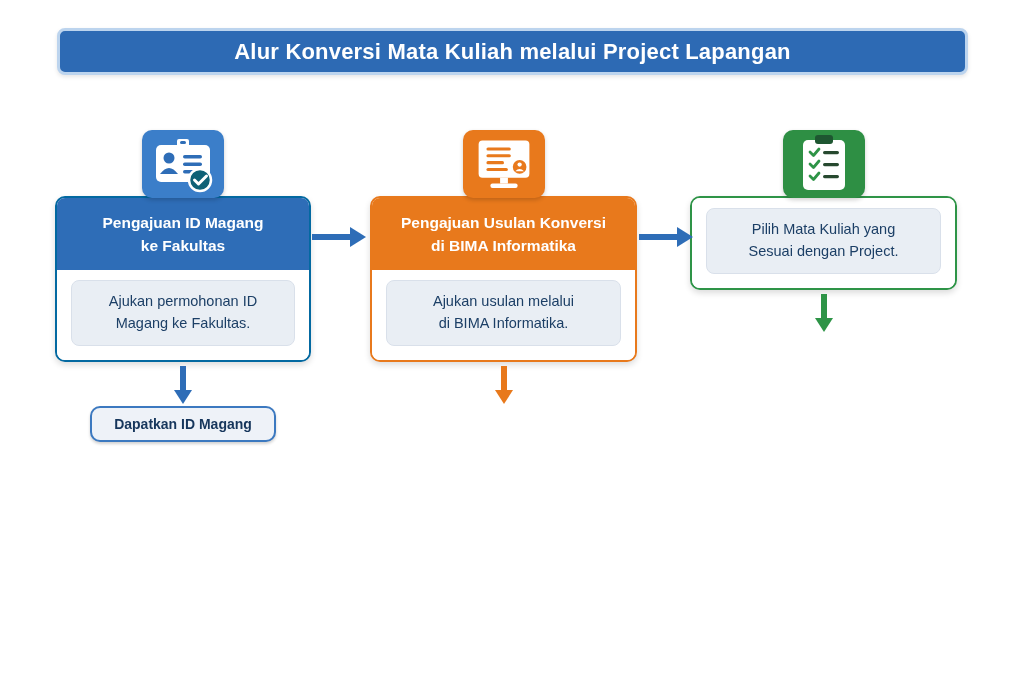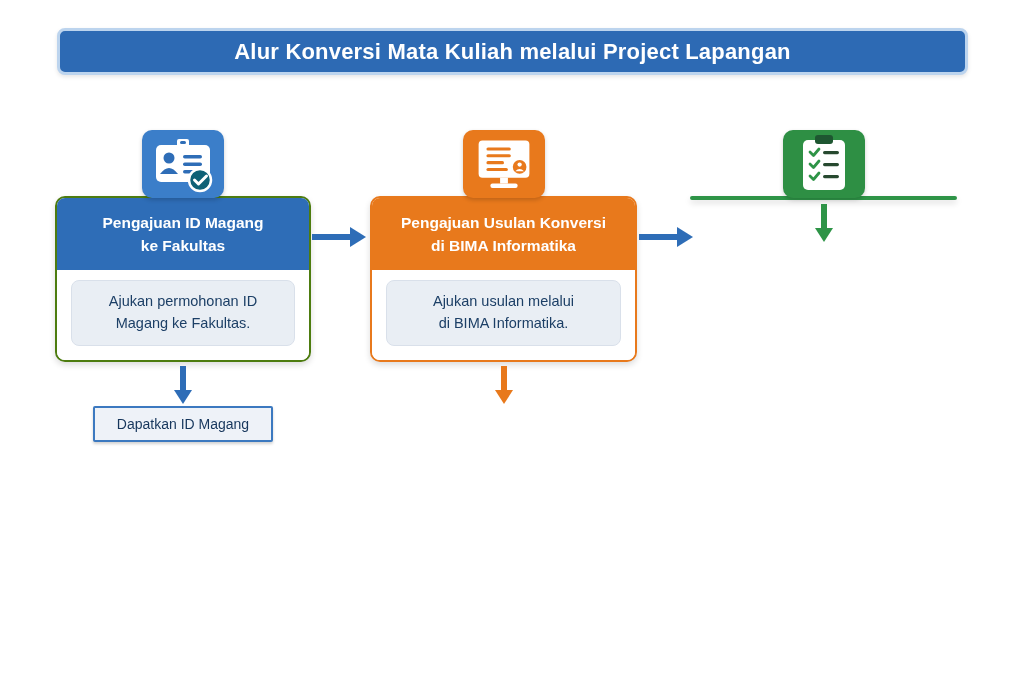--- a/index.html
+++ b/index.html
@@ -53,21 +53,21 @@
 
   .card {
     margin-top: -2px;
     width: 100%;
     box-sizing: border-box;
     background: #ffffff;
     border-radius: 10px;
     overflow: hidden;
     box-shadow: 0 3px 6px rgba(0,0,0,0.14);
   }
-  .card-blue   { border: 2px solid #4d7c0f; }
+  .card-blue   { border: 2px solid #0369a1; }
   .card-orange { border: 2px solid #e8791c; }
   .card-green  { border: 2px solid #2e9447; }
 
   .card-header {
     min-height: 72px;
     box-sizing: border-box;
     display: flex; align-items: center; justify-content: center;
     text-align: center;
     color: #ffffff;
     font-size: 15.5px; font-weight: 700;
@@ -91,25 +91,25 @@
     line-height: 1.5;
     white-space: pre-line;
   }
 
   .down-arrow { margin-top: 4px; display: block; }
 
   .result {
     margin-top: 2px;
     background: #eef2f8;
     border: 2px solid #3c79c0;
-    border-radius: 2px;
+    border-radius: 10px;
     padding: 8px 22px;
     color: #16365c;
     font-size: 14px;
-    font-weight: 400;
+    font-weight: 700;
     white-space: nowrap;
     box-shadow: 0 2px 3px rgba(0,0,0,0.18);
   }
 
   .h-arrow { position: absolute; top: 226px; }
   .h-arrow-1 { left: 312px; }
   .h-arrow-2 { left: 639px; }
 </style>
 </head>
 <body>
@@ -182,20 +182,24 @@
       <rect x="31" y="5" width="18" height="9" rx="3" fill="#1e5631"></rect>
       <path d="M26 22 l3.5 3.5 l5.5 -6.5" fill="none" stroke="#2e9447" stroke-width="2.8" stroke-linecap="round" stroke-linejoin="round"></path>
       <rect x="39" y="21" width="16" height="3.2" rx="1.6" fill="#27492f"></rect>
       <path d="M26 34 l3.5 3.5 l5.5 -6.5" fill="none" stroke="#2e9447" stroke-width="2.8" stroke-linecap="round" stroke-linejoin="round"></path>
       <rect x="39" y="33" width="16" height="3.2" rx="1.6" fill="#27492f"></rect>
       <path d="M26 46 l3.5 3.5 l5.5 -6.5" fill="none" stroke="#2e9447" stroke-width="2.8" stroke-linecap="round" stroke-linejoin="round"></path>
       <rect x="39" y="45" width="16" height="3.2" rx="1.6" fill="#27492f"></rect>
     </svg>
   </div>
   <div class="card card-green">
+    <div class="card-body">
+      <div class="body-box">Pilih Mata Kuliah yang
+Sesuai dengan Project.</div>
+    </div>
   </div>
   <svg class="down-arrow" width="22" height="38" viewBox="0 0 22 38">
     <rect x="8" y="0" width="6" height="25" fill="#2e9447"></rect>
     <polygon points="2,24 20,24 11,38" fill="#2e9447"></polygon>
   </svg>
 </div>
 
 <svg class="h-arrow h-arrow-1" width="54" height="22" viewBox="0 0 54 22">
   <rect x="0" y="8" width="39" height="6" fill="#2e6db7"></rect>
   <polygon points="38,1 54,11 38,21" fill="#2e6db7"></polygon>

